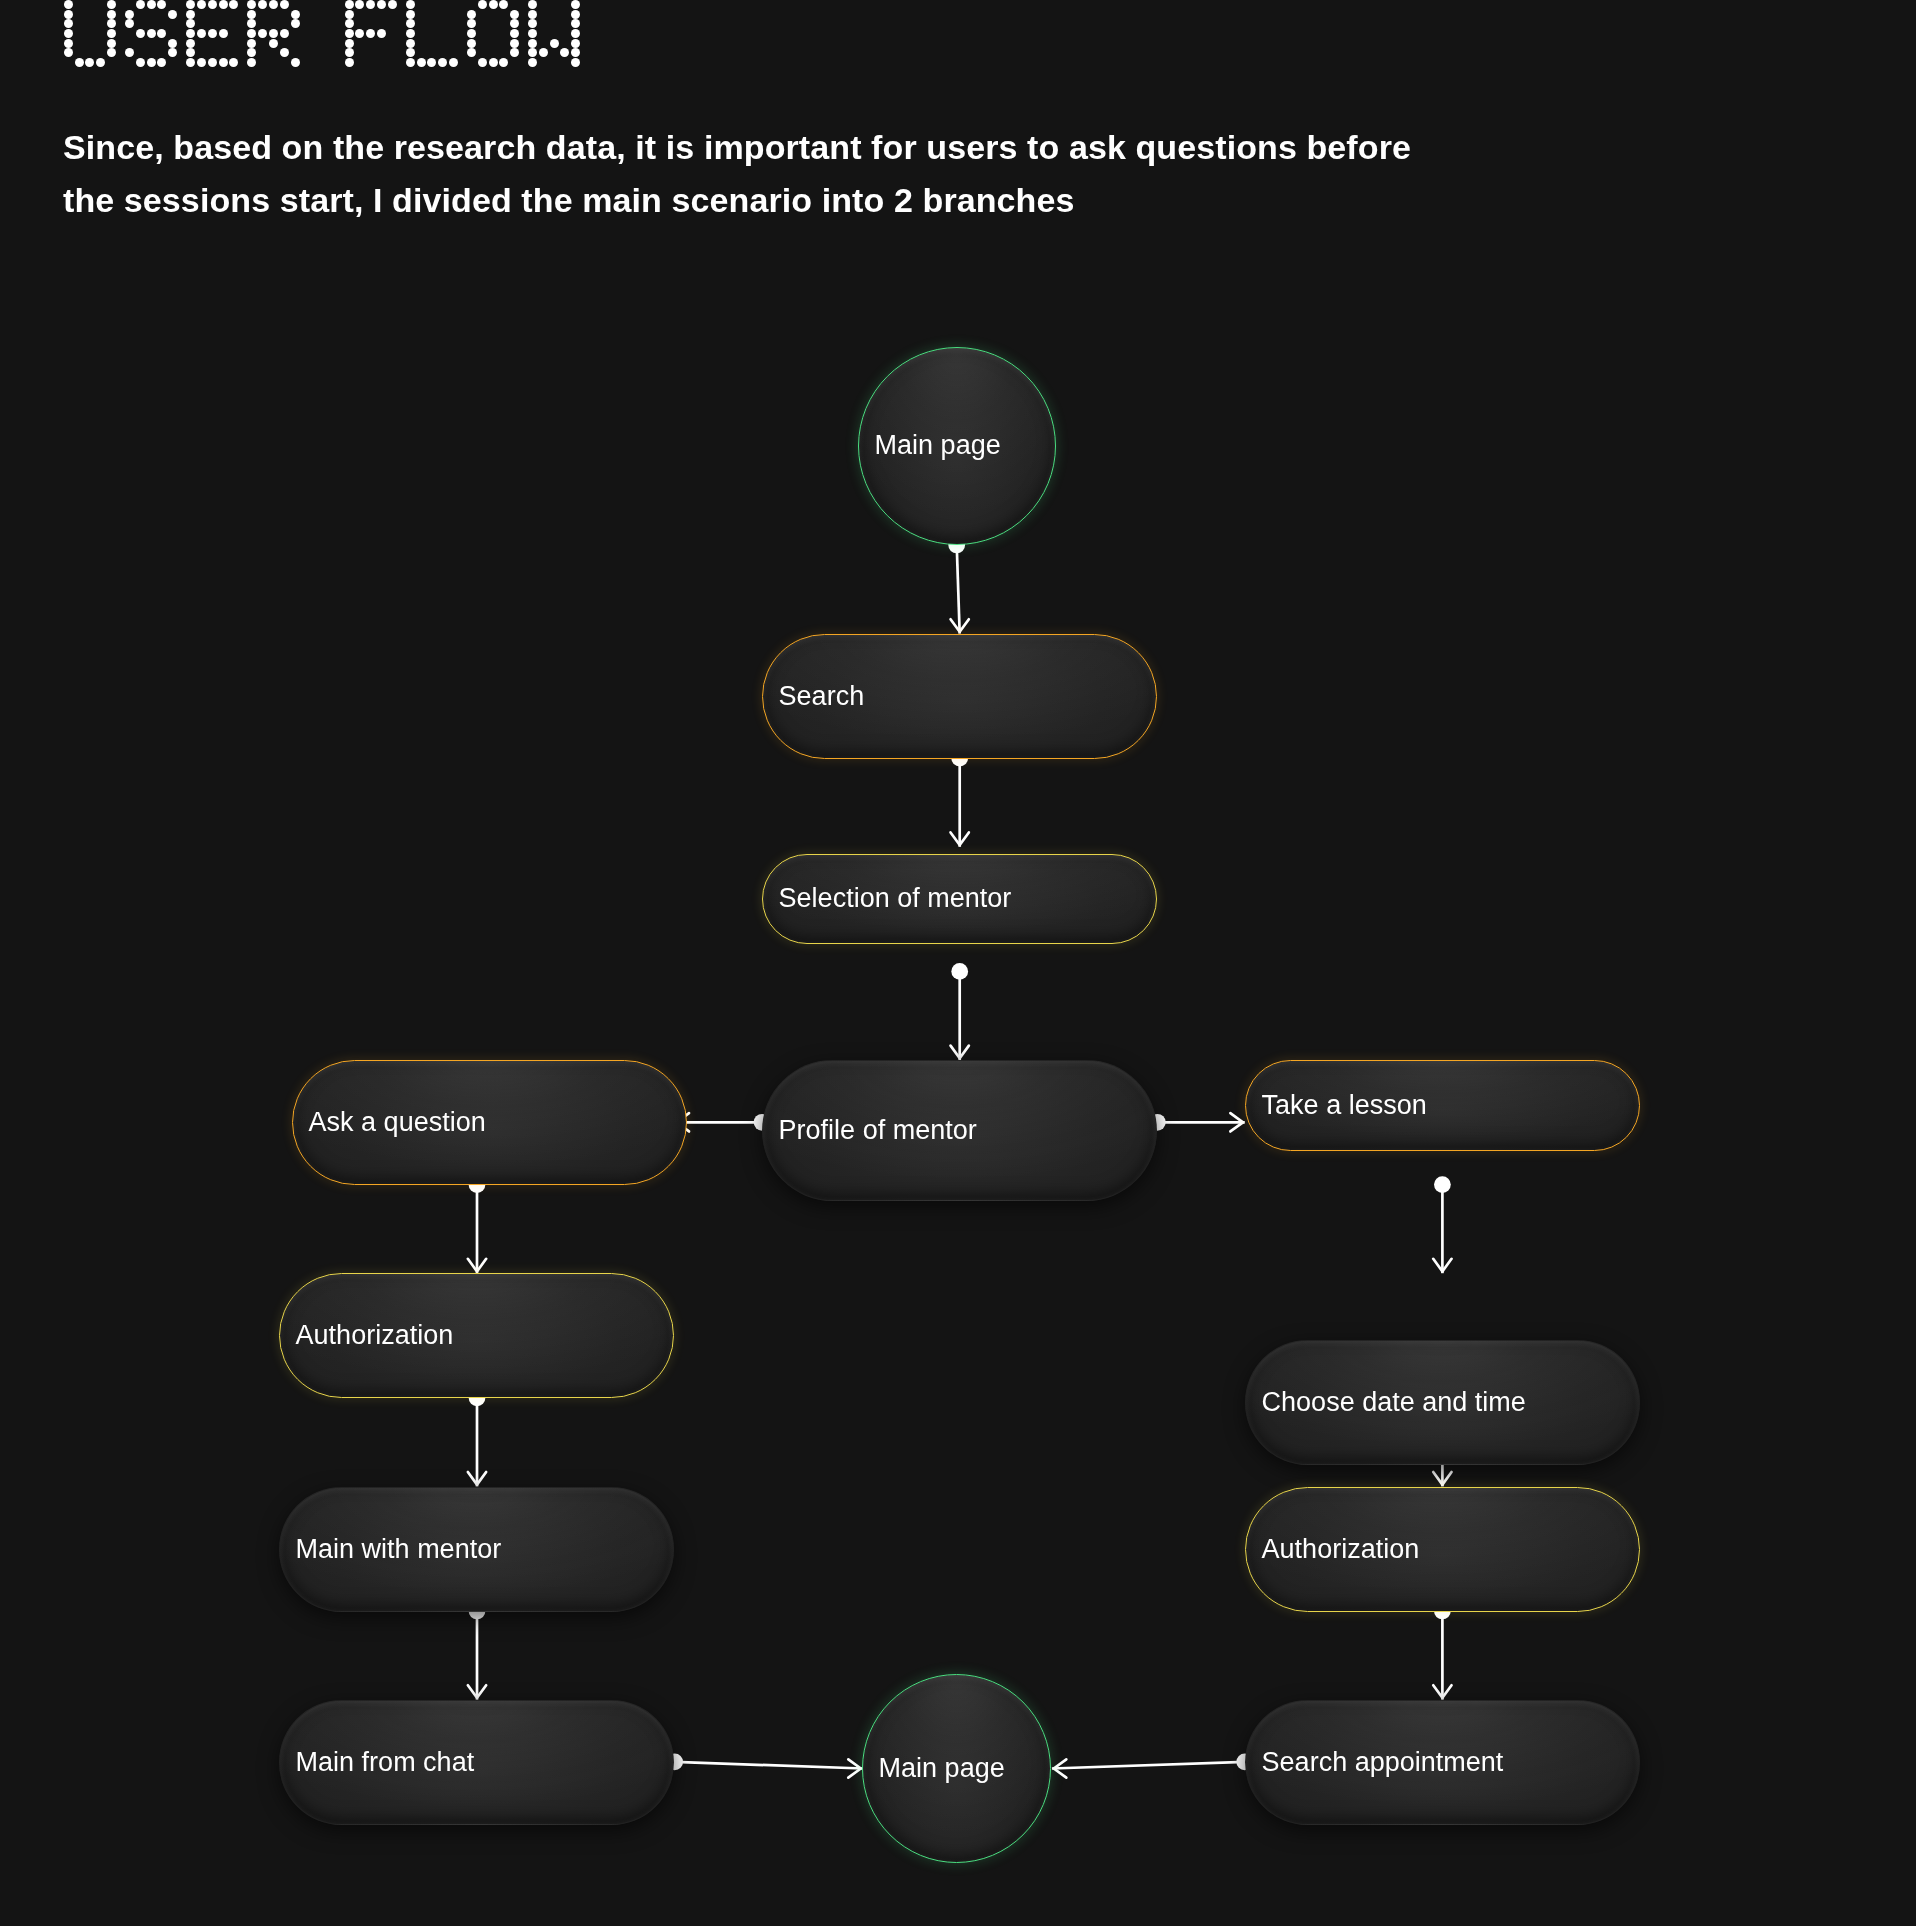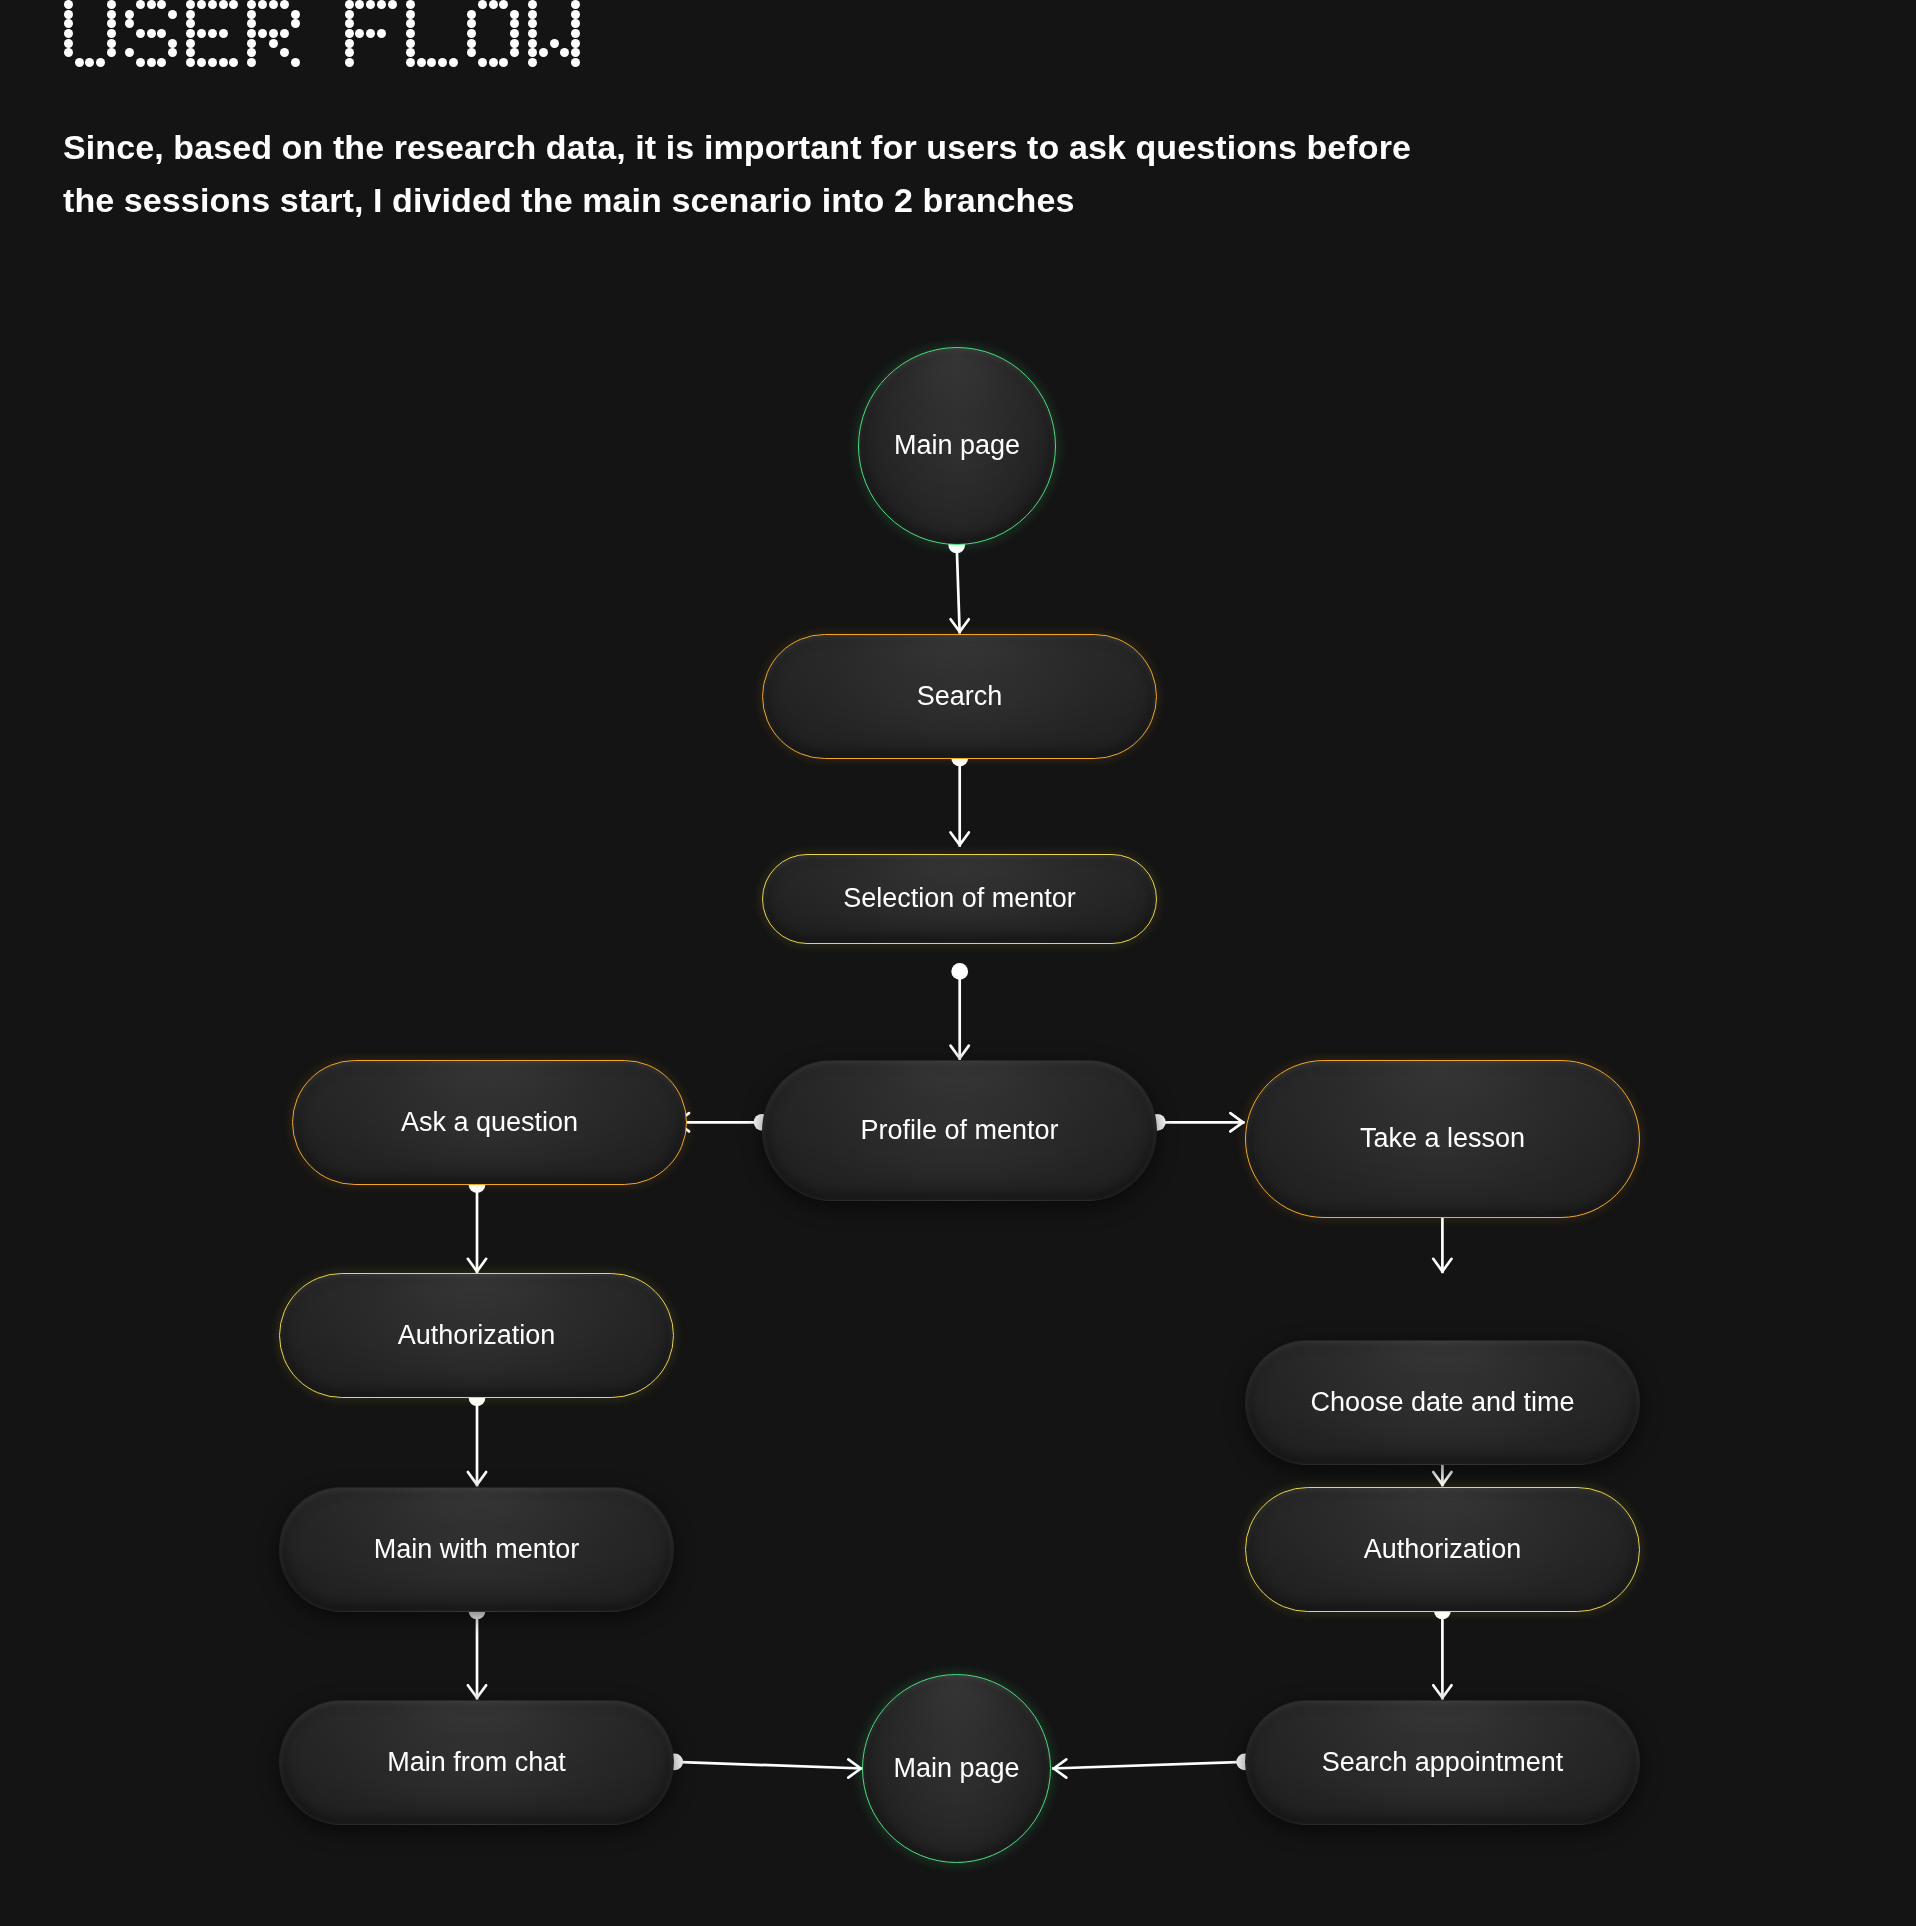--- a/index.html
+++ b/index.html
@@ -29,21 +29,21 @@
     line-height:1.55;
     letter-spacing:0.1px;
   }
 
   
   #flow { position:absolute; left:0; top:0; width:1917px; height:1926px; }
   #edge-layer { position:absolute; left:0; top:0; width:1917px; height:1926px; pointer-events:none; }
 
   .node {
     position:absolute;
-    display:flex; align-items:center; justify-content:center;
+    display:flex; align-items:center; 
     text-align:center;
     color:#ffffff;
     font-size:27px;
     font-weight:400;
     line-height:1.18;
     padding:0 15.6px;
     background:
        radial-gradient(120% 150% at 50% 0%, rgba(255,255,255,0.085) 0%, rgba(255,255,255,0.035) 24%, rgba(255,255,255,0.0) 58%),
        radial-gradient(80% 120% at 50% 55%, #2b2b2b 0%, #232323 45%, #1e1e1e 100%);
     box-shadow:
@@ -442,21 +442,21 @@
       </div>
       <div class="node pill accent-yellow" style="left: 762px; top: 854px; width: 395px; height: 90px;">
         <span>Selection of mentor</span>
       </div>
       <div class="node pill accent-none" style="left: 762px; top: 1060px; width: 395px; height: 141px;">
         <span>Profile of mentor</span>
       </div>
       <div class="node pill accent-orange" style="left: 292px; top: 1060px; width: 395px; height: 125px;">
         <span>Ask a question</span>
       </div>
-      <div class="node pill accent-orange" style="left: 1245px; top: 1060px; width: 395px; height: 158px;">
+      <div class="node pill accent-orange" style="left: 1245px; top: 1060px; width: 395px; height: 91px;">
         <span>Take a lesson</span>
       </div>
       <div class="node pill accent-yellow" style="left: 279px; top: 1273px; width: 395px; height: 125px;">
         <span>Authorization</span>
       </div>
       <div class="node pill accent-none" style="left: 1245px; top: 1340px; width: 395px; height: 125px;">
         <span>Choose date and time</span>
       </div>
       <div class="node pill accent-none" style="left: 279px; top: 1487px; width: 395px; height: 125px;">
         <span>Main with mentor</span>

